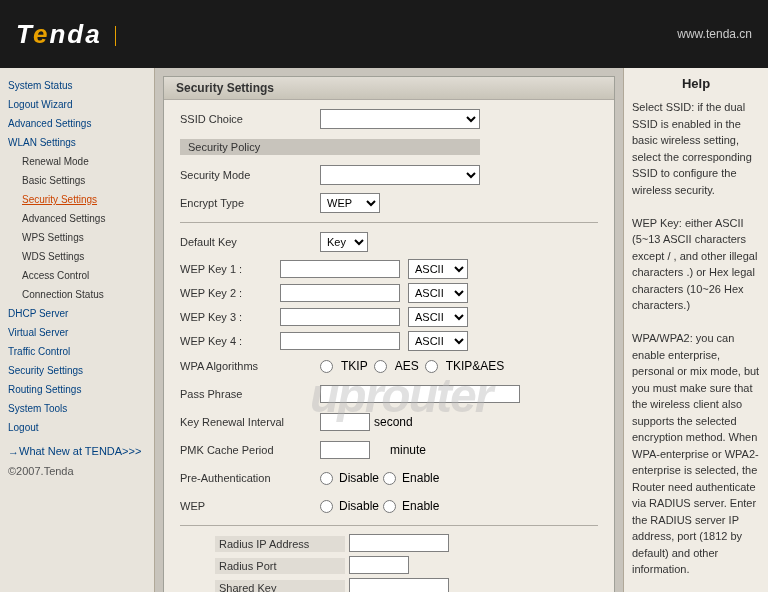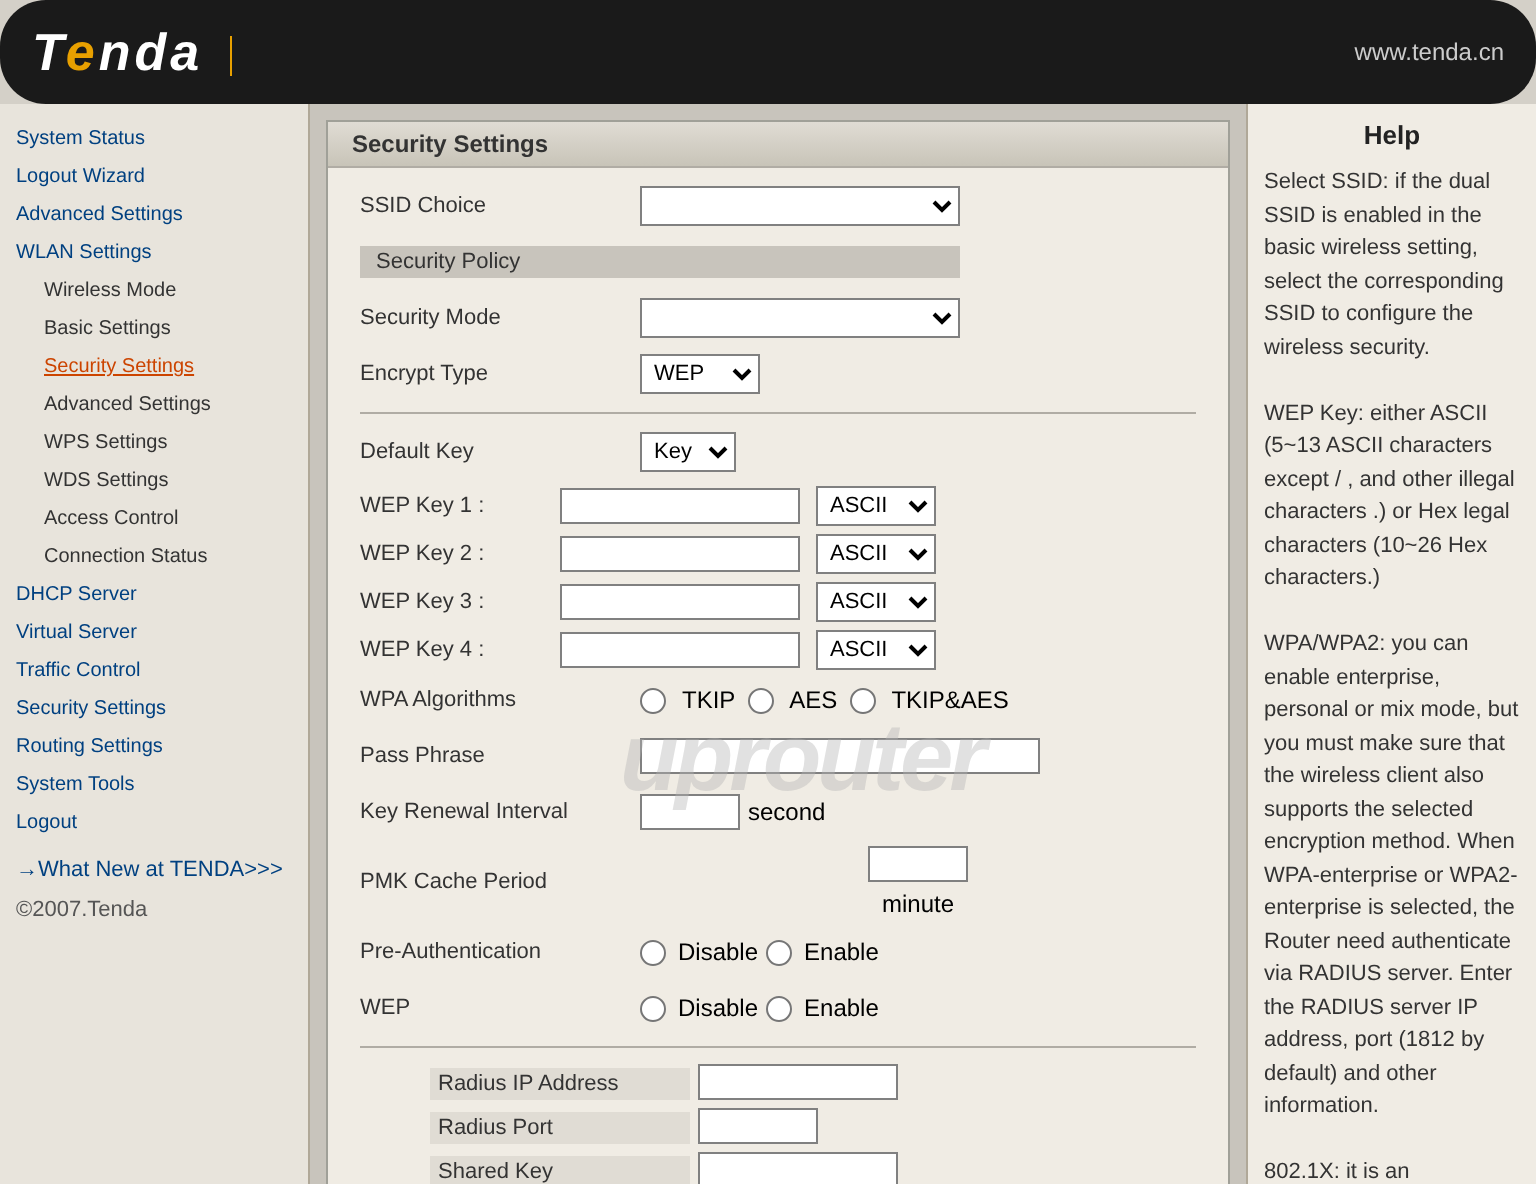--- a/index.html
+++ b/index.html
@@ -1,26 +1,25 @@
 <!DOCTYPE html>
 <html><head>
   <meta charset="utf-8">
   <style>
     * { margin: 0; padding: 0; box-sizing: border-box; }
     body { width: 768px; height: 592px; font-family: Arial, sans-serif; font-size: 12px; background: #d4d0c8; overflow: hidden; }
     
     
     #header {
       background: #1a1a1a;
-      height: 52px;
+      height: 68px;
       display: flex;
       align-items: center;
       justify-content: space-between;
       padding: 0 16px;
-      border-radius: 23px;
     }
     #logo {
       background: #1a1a1a;
       color: white;
       font-size: 28px;
       font-weight: bold;
       font-style: italic;
       letter-spacing: 1px;
     }
     #logo span { color: #e8a000; }
@@ -223,21 +222,21 @@
   <div id="header-url">www.tenda.cn</div>
 </div>
 
 <div id="main">
 
   <div id="sidebar">
     <div class="sidebar-item top-level">System Status</div>
     <div class="sidebar-item top-level">Logout Wizard</div>
     <div class="sidebar-item top-level">Advanced Settings</div>
     <div class="sidebar-item top-level">WLAN Settings</div>
-    <div class="sidebar-item sub-level">Wireless Mode</div>
+    <div class="sidebar-item sub-level">Renewal Mode</div>
     <div class="sidebar-item sub-level">Basic Settings</div>
     <div class="sidebar-item sub-level active">Security Settings</div>
     <div class="sidebar-item sub-level">Advanced Settings</div>
     <div class="sidebar-item sub-level">WPS Settings</div>
     <div class="sidebar-item sub-level">WDS Settings</div>
     <div class="sidebar-item sub-level">Access Control</div>
     <div class="sidebar-item sub-level">Connection Status</div>
     <div class="sidebar-item top-level">DHCP Server</div>
     <div class="sidebar-item top-level">Virtual Server</div>
     <div class="sidebar-item top-level">Traffic Control</div>
@@ -351,21 +350,21 @@
         <div class="form-row">
           <div class="form-label">Key Renewal Interval</div>
           <div class="form-control" style="display:flex; align-items:center; gap:4px;">
             <input type="text" style="width: 50px;">
             <span>second</span>
           </div>
         </div>
 
         <div class="form-row">
           <div class="form-label">PMK Cache Period</div>
-          <div class="form-control" style="display:flex; align-items:center; gap:4px;flex-direction:column;">
+          <div class="form-control" style="display:flex; align-items:center; gap:20px;">
             <input type="text" style="width: 50px;">
             <span>minute</span>
           </div>
         </div>
 
         <div class="form-row">
           <div class="form-label">Pre-Authentication</div>
           <div class="form-control" style="display:flex; align-items:center; gap:4px;">
             <input type="radio" name="preauth" style="">
             <span>Disable</span>

